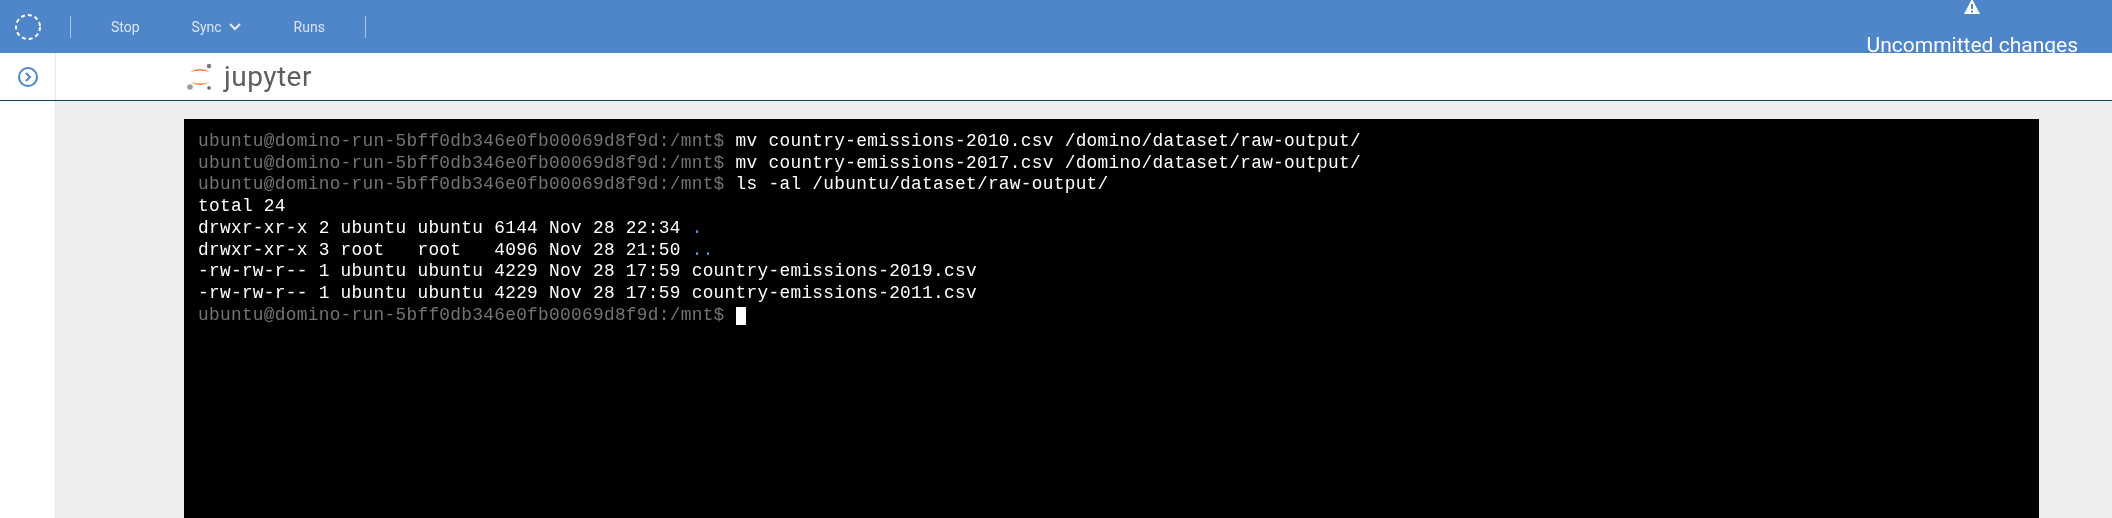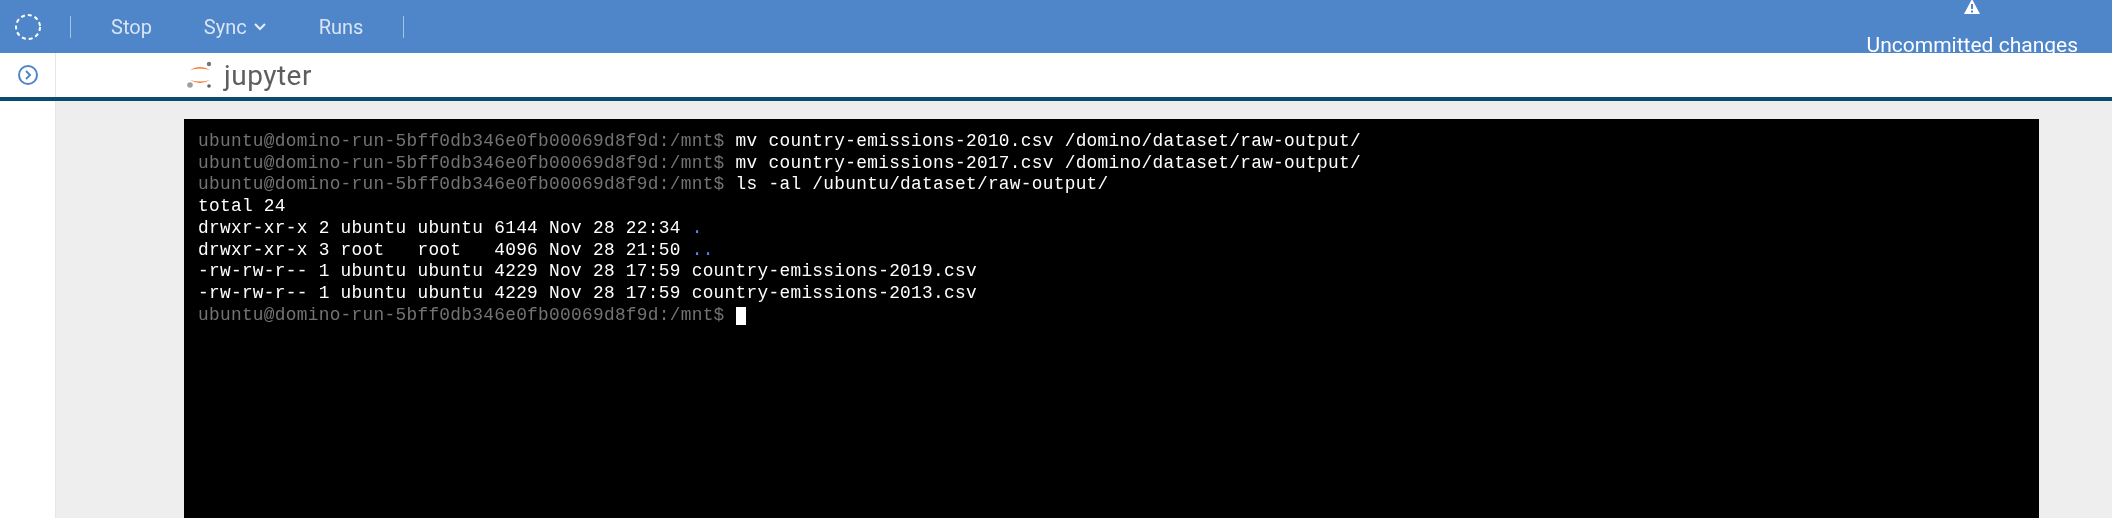--- a/index.html
+++ b/index.html
@@ -34,41 +34,41 @@
     }
     .divider {
       width: 1px;
       height: 22px;
       background: rgba(255,255,255,0.5);
       margin: 0 14px;
     }
     .menu-item {
       padding: 0 26px;
       color: rgba(255,255,255,0.78);
-      font-size: 20px;
+      font-size: 14px;
       cursor: pointer;
       display: flex;
       align-items: center;
       gap: 6px;
     }
     .uncommitted {
       margin-left: auto;
       padding-right: 34px;
       display: flex;
       align-items: center;
       gap: 16px;
       color: #fff;
       font-size: 21px;
       flex-direction: column;
     }
     .spacer-row {
       display: flex;
       height: 48px;
       background: #fff;
-      border-bottom: 4px solid #0c4a6e;
+      border-bottom: 1px solid #0c4a6e;
     }
     .sidebar-cell {
       width: 56px;
       display: flex;
       align-items: center;
       justify-content: center;
       border-right: 1px solid #e6e6e6;
     }
     .jupyter-logo {
       padding-left: 128px;
@@ -196,16 +196,16 @@
 <div class="content-area">
   <div class="sidebar"></div>
   <div class="main">
     <div class="terminal"><span class="prompt">ubuntu@domino-run-5bff0db346e0fb00069d8f9d:/mnt$</span><span> mv country-emissions-2010.csv /domino/dataset/raw-output/</span>
 <span class="prompt">ubuntu@domino-run-5bff0db346e0fb00069d8f9d:/mnt$</span><span> mv country-emissions-2017.csv /domino/dataset/raw-output/</span>
 <span class="prompt">ubuntu@domino-run-5bff0db346e0fb00069d8f9d:/mnt$</span><span> ls -al /ubuntu/dataset/raw-output/</span>
 <span>total 24</span>
 <span>drwxr-xr-x 2 ubuntu ubuntu 6144 Nov 28 22:34 </span><span class="dot-cur">.</span>
 <span>drwxr-xr-x 3 root   root   4096 Nov 28 21:50 </span><span class="dot-parent">..</span>
 <span>-rw-rw-r-- 1 ubuntu ubuntu 4229 Nov 28 17:59 </span><span>country-emissions-2019.csv</span>
-<span>-rw-rw-r-- 1 ubuntu ubuntu 4229 Nov 28 17:59 </span><span>country-emissions-2013.csv</span>
+<span>-rw-rw-r-- 1 ubuntu ubuntu 4229 Nov 28 17:59 </span><span>country-emissions-2011.csv</span>
 <span class="prompt">ubuntu@domino-run-5bff0db346e0fb00069d8f9d:/mnt$ </span><span class="cursor"></span></div>
   </div>
 </div>
 
 </body></html>

